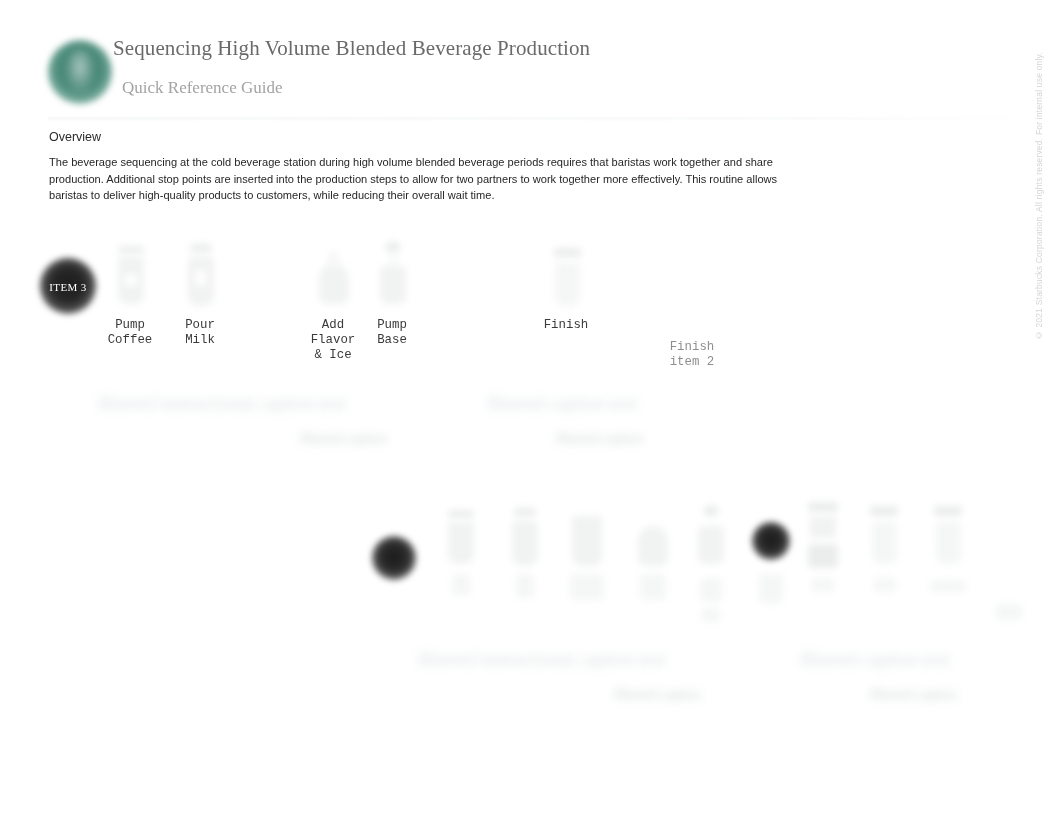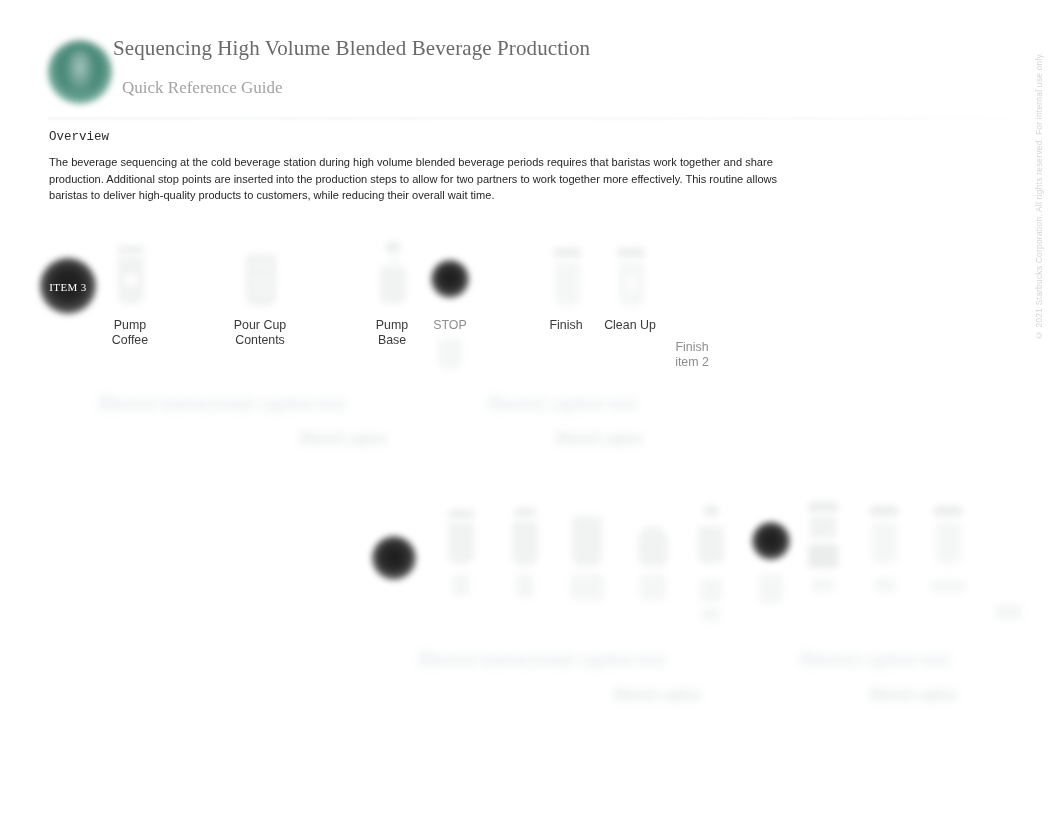--- a/index.html
+++ b/index.html
@@ -82,21 +82,21 @@
     height: 1px;
     background: linear-gradient(to right, rgba(228,230,231,0.9), rgba(235,237,238,0.75) 80%, rgba(245,246,247,0.4));
     filter: blur(0.8px);
   }
 
   
   .overview-heading {
     position: absolute;
     left: 49px;
     top: 130px;
-    font-family: Liberation Mono, monospace;
+    font-family: Liberation Sans, sans-serif;
     font-size: 12.5px;
     color: #2b2b2b;
     filter: blur(0.35px);
   }
   .overview-body {
     position: absolute;
     left: 49px;
     top: 154px;
     width: 790px;
     font-family: "Liberation Sans", sans-serif;
@@ -112,21 +112,21 @@
   
   .step {
     position: absolute;
     text-align: center;
   }
   .step-icon {
     position: relative;
     margin: 0 auto;
   }
   .step-label {
-    font-family: Liberation Sans, sans-serif;
+    font-family: Liberation Mono, monospace;
     font-size: 12.4px;
     line-height: 15px;
     color: #3a3a3a;
     white-space: pre-line;
     filter: blur(0.35px);
   }
   .step-label.gray {
     color: #8e8e8e;
   }
 
@@ -230,70 +230,60 @@
   <div class="step" style="left:94px; top:240px; width:72px;">
     <div class="step-icon" style="height:78px;">
       <div class="ghost cup-lid" style="left:24px; top:6px; width:26px; height:7px;"></div>
       <div class="ghost soft cup-body" style="left:24px; top:16px; width:26px; height:48px;"></div>
       <div class="ghost faint" style="left:30px; top:34px; width:14px; height:12px; border-radius:3px; background:#fdfdfd;"></div>
     </div>
     <div class="step-label">Pump
 Coffee</div>
   </div>
 
-
-  <div class="step" style="left:224px; top:240px; width:72px;">
-    <div class="step-icon" style="height:78px;">
-      <div class="ghost soft" style="left:22px; top:14px; width:30px; height:52px; border-radius:4px 4px 9px 9px;"></div>
-      <div class="ghost faint" style="left:26px; top:24px; width:22px; height:6px;"></div>
-      <div class="ghost faint" style="left:26px; top:36px; width:22px; height:6px;"></div>
-      <div class="ghost faint" style="left:26px; top:48px; width:22px; height:6px;"></div>
-    </div>
-    <div class="step-label">Pour Cup
-Contents</div>
-  </div>
-
+  <div class="step" style="left:164px; top:240px; width:72px;">
+    <div class="step-icon" style="height:78px;">
+      <div class="ghost cup-lid" style="left:26px; top:4px; width:22px; height:8px;"></div>
+      <div class="ghost soft" style="left:24px; top:16px; width:26px; height:50px; border-radius:6px 6px 10px 10px;"></div>
+      <div class="ghost faint" style="left:30px; top:30px; width:13px; height:16px; border-radius:4px; background:#fdfdfd;"></div>
+    </div>
+    <div class="step-label">Pour
+Milk</div>
+  </div>
+
+
+  <div class="step" style="left:297px; top:240px; width:72px;">
+    <div class="step-icon" style="height:78px;">
+      <div class="ghost soft" style="left:22px; top:24px; width:30px; height:40px; border-radius:16px 16px 8px 8px;"></div>
+      <div class="ghost faint" style="left:32px; top:12px; width:9px; height:18px; border-radius:4px;"></div>
+    </div>
+    <div class="step-label">Add Flavor
+&amp; Ice</div>
+  </div>
 
   <div class="step" style="left:356px; top:240px; width:72px;">
     <div class="step-icon" style="height:78px;">
       <div class="ghost" style="left:30px; top:2px; width:14px; height:10px; border-radius:3px;"></div>
       <div class="ghost faint" style="left:35px; top:12px; width:5px; height:14px;"></div>
       <div class="ghost soft" style="left:24px; top:26px; width:26px; height:38px; border-radius:5px 5px 8px 8px;"></div>
     </div>
     <div class="step-label">Pump
 Base</div>
   </div>
 
-  <div class="step" style="left:414px; top:240px; width:72px;">
-    <div class="step-icon" style="height:78px;">
-      <div class="stop-dot" style="left:17px; top:20px;"></div>
-    </div>
-    <div class="step-label gray">STOP</div>
-    <div class="step-icon" style="height:40px; margin-top:6px;">
-      <div class="ghost faint" style="left:24px; top:0px; width:24px; height:30px; border-radius:4px 4px 8px 8px;"></div>
-    </div>
-  </div>
 
 
   <div class="step" style="left:530px; top:240px; width:72px;">
     <div class="step-icon" style="height:78px;">
       <div class="ghost" style="left:24px; top:8px; width:27px; height:9px; border-radius:3px;"></div>
       <div class="ghost faint" style="left:25px; top:22px; width:25px; height:44px; border-radius:4px 4px 9px 9px;"></div>
     </div>
     <div class="step-label">Finish</div>
   </div>
 
-  <div class="step" style="left:594px; top:240px; width:72px;">
-    <div class="step-icon" style="height:78px;">
-      <div class="ghost" style="left:23px; top:8px; width:28px; height:9px; border-radius:3px;"></div>
-      <div class="ghost faint" style="left:25px; top:22px; width:25px; height:44px; border-radius:4px 4px 9px 9px;"></div>
-      <div class="ghost faint" style="left:32px; top:34px; width:12px; height:20px; border-radius:6px; background:#fcfcfc;"></div>
-    </div>
-    <div class="step-label">Clean Up</div>
-  </div>
 
   <div class="step" style="left:656px; top:340px; width:72px;">
     <div class="step-label gray">Finish
 item 2</div>
   </div>
 
   <div class="caption-blur" style="left:98px; top:392px;">Blurred instructional caption text</div>
   <div class="caption-blur dark" style="left:300px; top:430px;">Blurred caption</div>
   <div class="caption-blur" style="left:487px; top:392px;">Blurred caption text</div>
   <div class="caption-blur dark" style="left:556px; top:430px;">Blurred caption</div>

